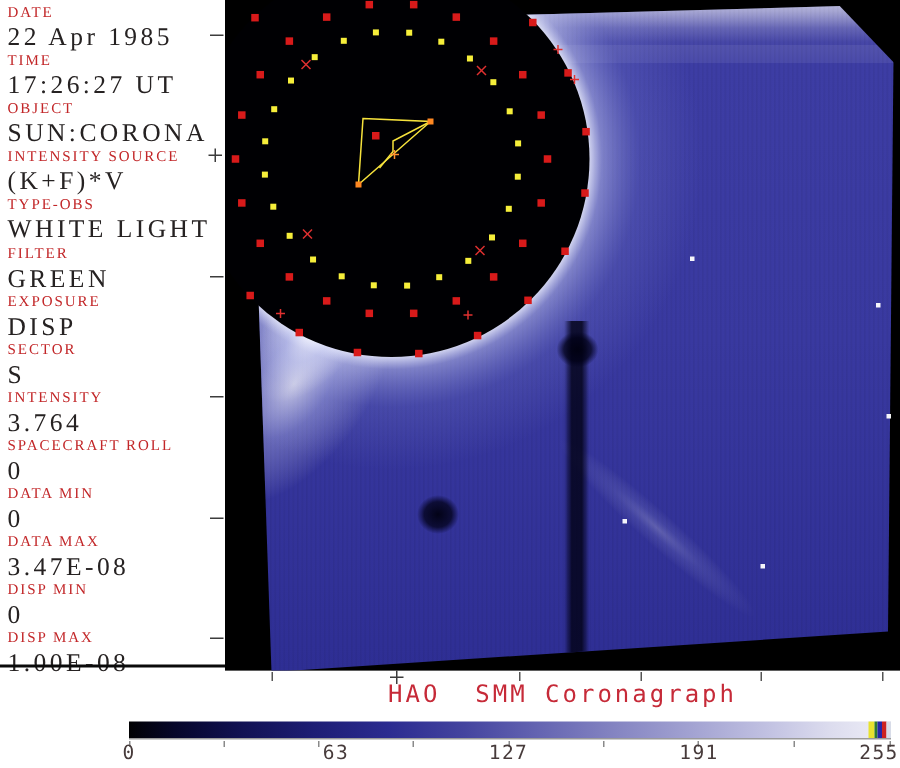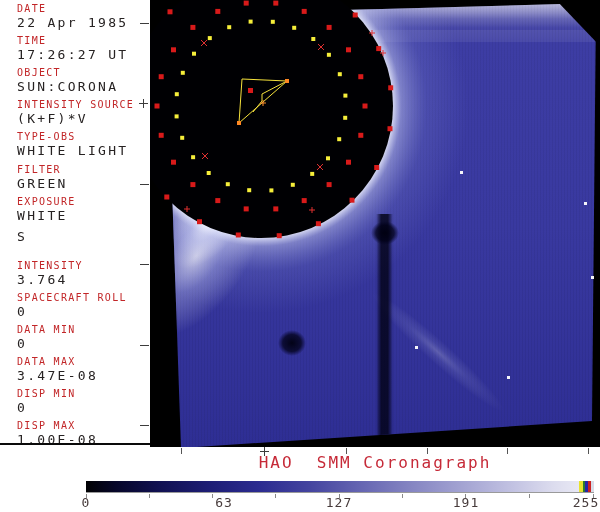--- a/index.html
+++ b/index.html
@@ -1,22 +1,22 @@
 <!DOCTYPE html>
 <html><head>
 <meta charset="utf-8">
 <style>
   html,body{margin:0;padding:0;background:#ffffff;}
   .app{position:relative;width:600px;height:512px;background:#ffffff;overflow:hidden;
        font-family:"DejaVu Sans Mono", monospace;}
   
   .sidebar{position:absolute;left:0;top:0;width:150px;height:447px;background:#ffffff;}
-  .field{position:absolute;left:17px;width:145px;}
+  .field{position:absolute;left:5px;width:145px;font-family:Liberation Serif, serif;}
   .flabel{font-size:10px;letter-spacing:1.3px;color:#c22628;white-space:nowrap;}
-  .fvalue{font-size:13px;letter-spacing:2.3px;color:#262222;white-space:nowrap;margin-top:1px;}
+  .fvalue{font-size:17px;letter-spacing:2.3px;color:#262222;white-space:nowrap;margin-top:1px;}
   .sidebar-baseline{position:absolute;left:0;top:443px;width:152px;height:2px;background:#0a0a0a;}
   
   .mark-dash{position:absolute;width:9px;height:1px;background:#3c3c3c;}
   .mark-plus{position:absolute;width:9px;height:9px;
      background:linear-gradient(#3c3c3c,#3c3c3c) center/9px 1px no-repeat,
                 linear-gradient(#3c3c3c,#3c3c3c) center/1px 9px no-repeat;}
   .mark-tick{position:absolute;width:1px;height:6px;background:#555;}
   
   .viewer{position:absolute;left:150px;top:0;width:450px;height:447px;background:#000;}
   .viewer svg{display:block;}
@@ -59,23 +59,24 @@
         <div class="field" style="top: 131.4px;">
           <div class="flabel">TYPE-OBS</div>
           <div class="fvalue">WHITE LIGHT</div>
         </div>
         <div class="field" style="top: 163.5px;">
           <div class="flabel">FILTER</div>
           <div class="fvalue">GREEN</div>
         </div>
         <div class="field" style="top: 195.6px;">
           <div class="flabel">EXPOSURE</div>
-          <div class="fvalue">WHITE</div>
+          <div class="fvalue">DISP</div>
         </div>
         <div class="field" style="top: 227.7px;">
+          <div class="flabel">SECTOR</div>
           <div class="fvalue">S</div>
         </div>
         <div class="field" style="top: 259.8px;">
           <div class="flabel">INTENSITY</div>
           <div class="fvalue">3.764</div>
         </div>
         <div class="field" style="top: 291.9px;">
           <div class="flabel">SPACECRAFT ROLL</div>
           <div class="fvalue">0</div>
         </div>

